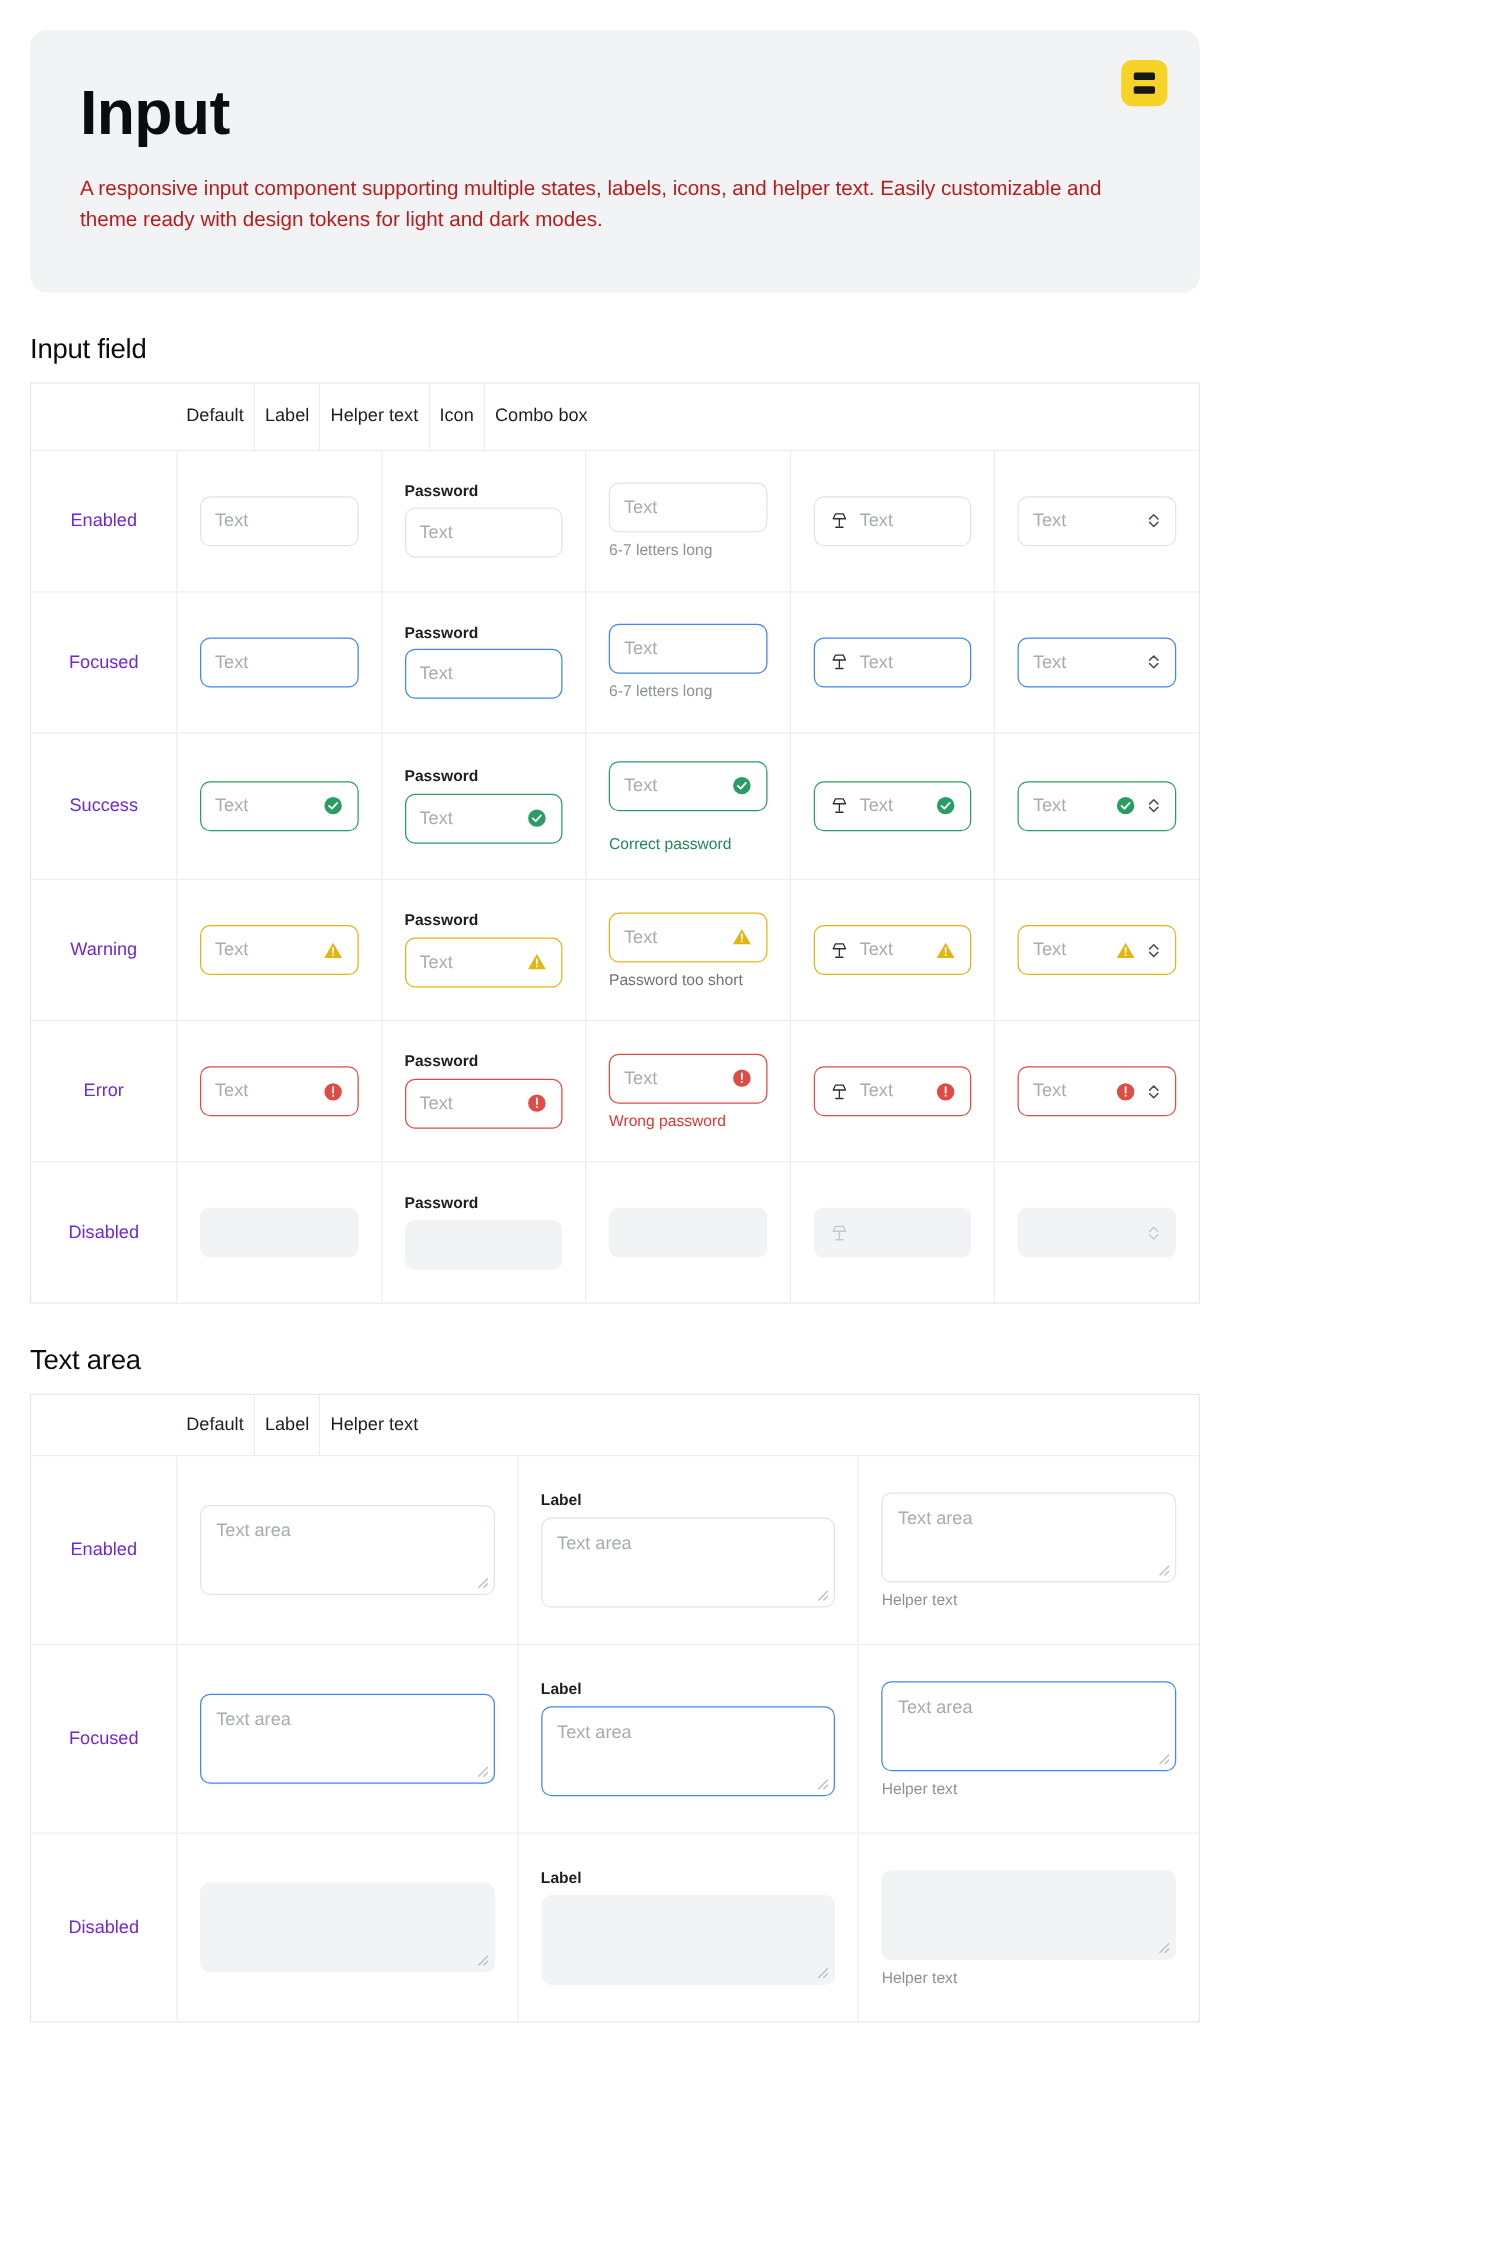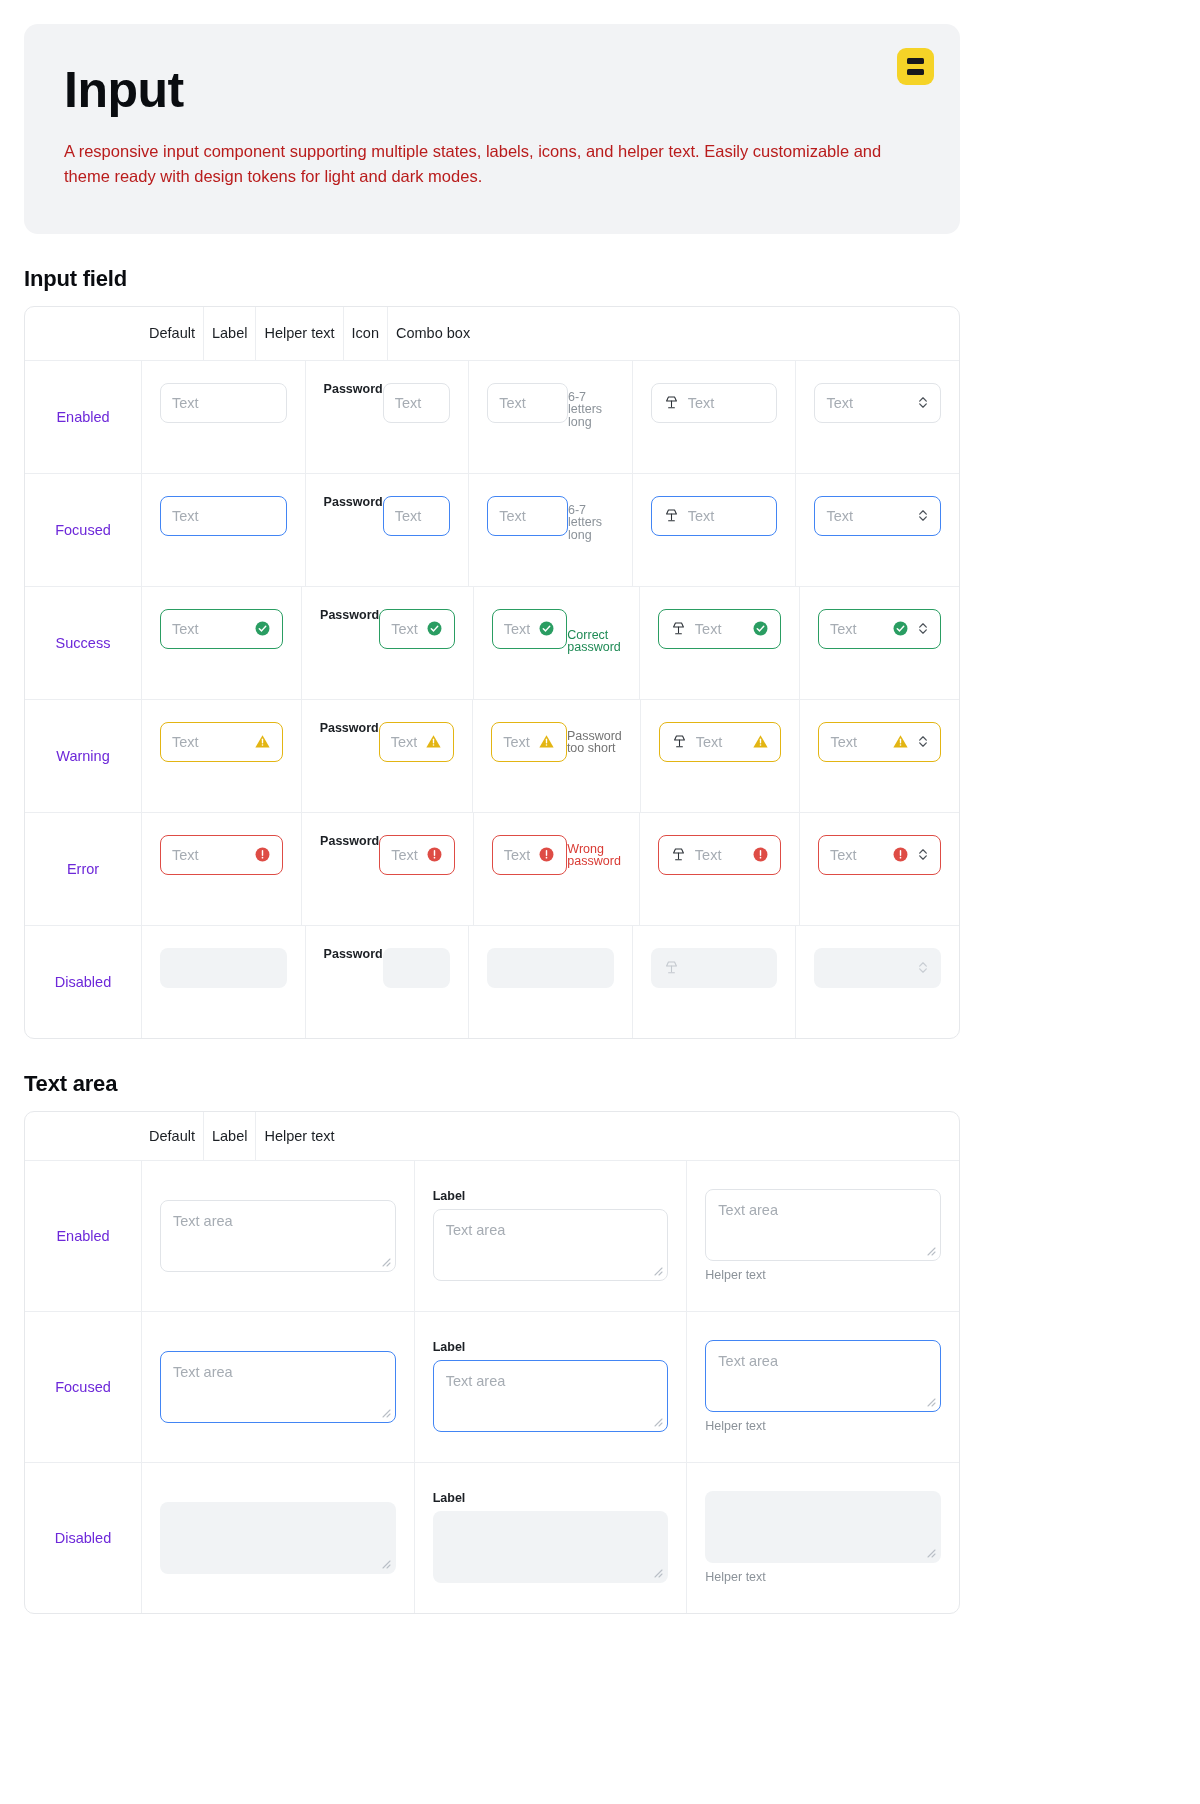--- a/index.html
+++ b/index.html
@@ -58,31 +58,31 @@
   .hero-badge i {
     display: block;
     width: 17px; height: 6px;
     background: #17181c;
     border-radius: 1.5px;
   }
 
   
   .section-title {
     font-size: 22px;
-    font-weight: 700;
+    font-weight: 400;
     color: #0a0c10;
     margin: 32px 0 14px 24px;
     letter-spacing: -0.2px;
   }
 
   
   .tbl {
     margin: 0 24px;
     border: 1px solid #e6e8eb;
-    border-radius: 10px;
+    border-radius: 0;
     overflow: hidden;
     background: #fff;
   }
   .trow { display: flex; }
   .trow + .trow { border-top: 1px solid #eceef1; }
 
   .hcell, .rcell, .lcell {
     display: flex;
     align-items: center;
   }
@@ -103,21 +103,21 @@
     font-size: 14.5px;
     color: #6d28d9;
     flex: 0 0 116px;
   }
   .hrow .lcell { flex: 0 0 116px; }
 
   .rcell {
     flex: 1 1 0;
     padding: 22px 18px;
     min-height: 112px;
-    flex-direction: row;
+    flex-direction: column;
     align-items: flex-start;
     justify-content: center;
   }
 
   
   .lbl {
     font-size: 12.5px;
     font-weight: 700;
     color: #1b1f24;
     margin-bottom: 7px;

